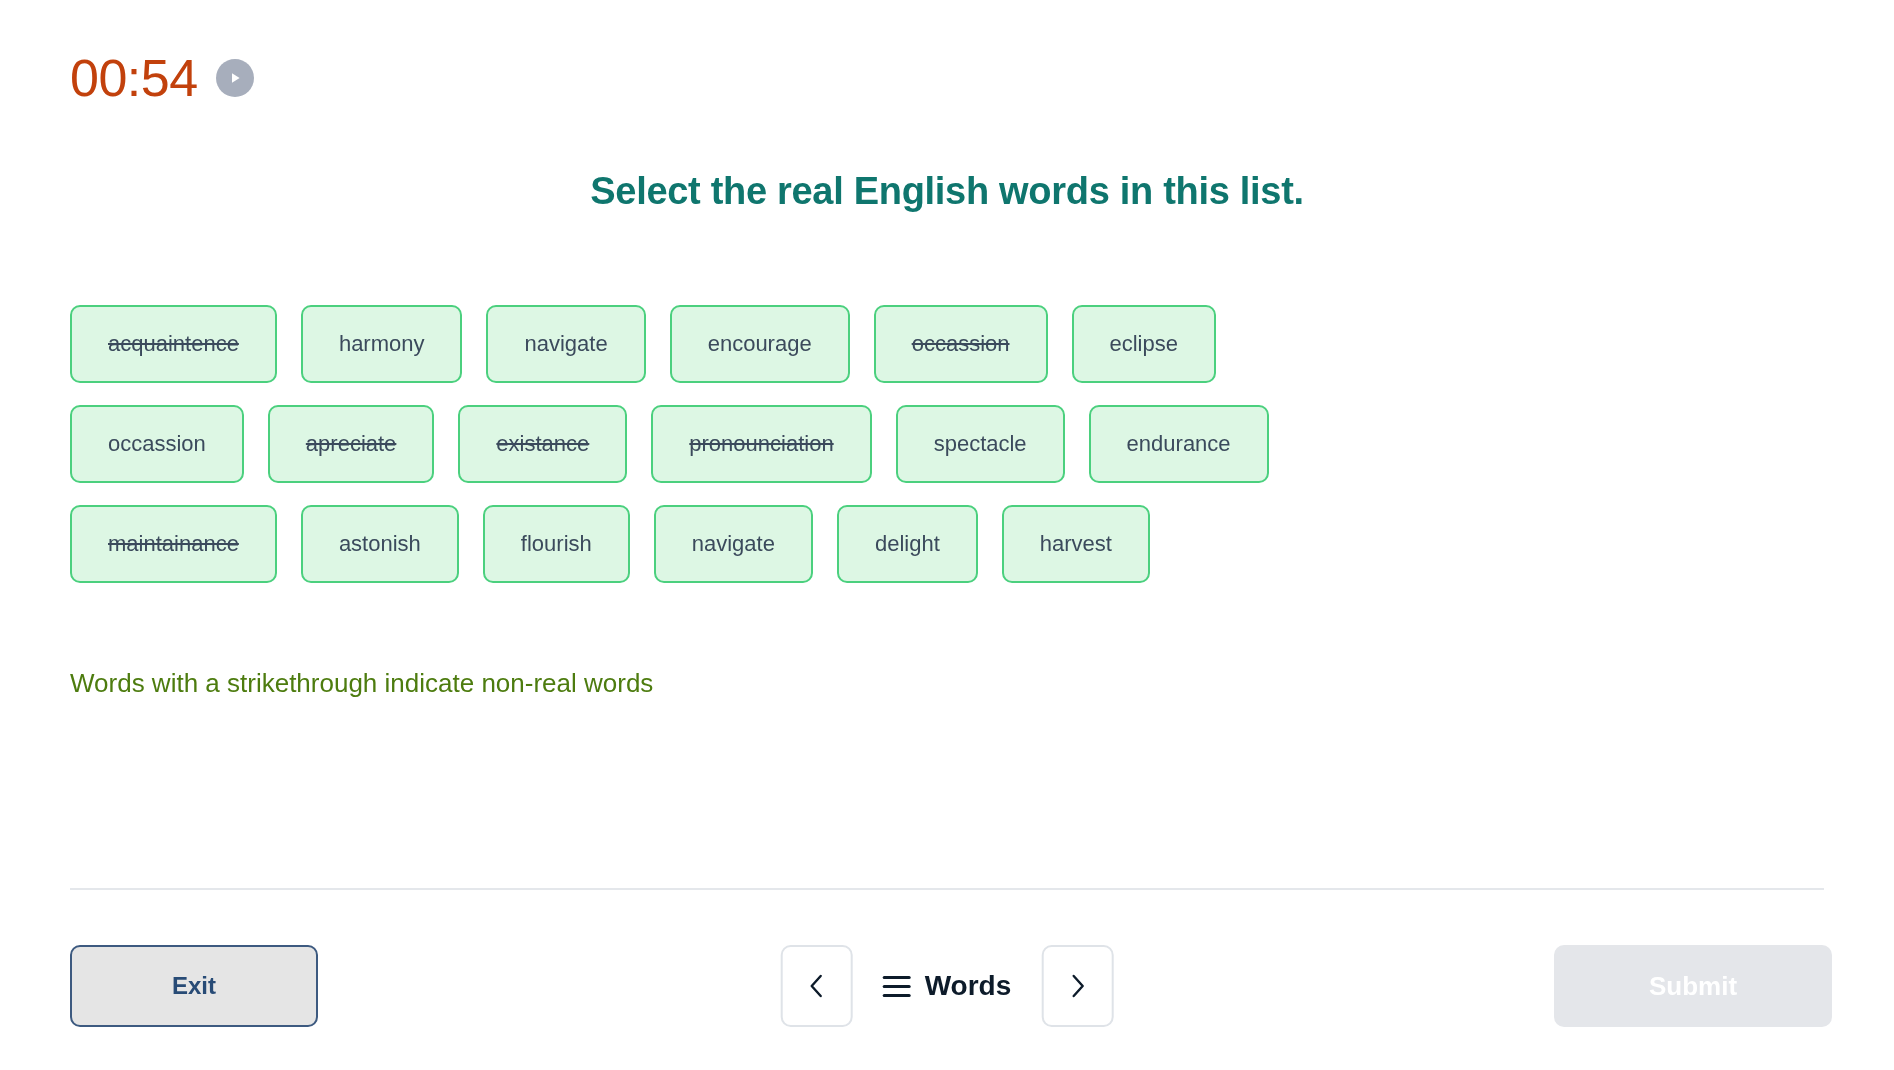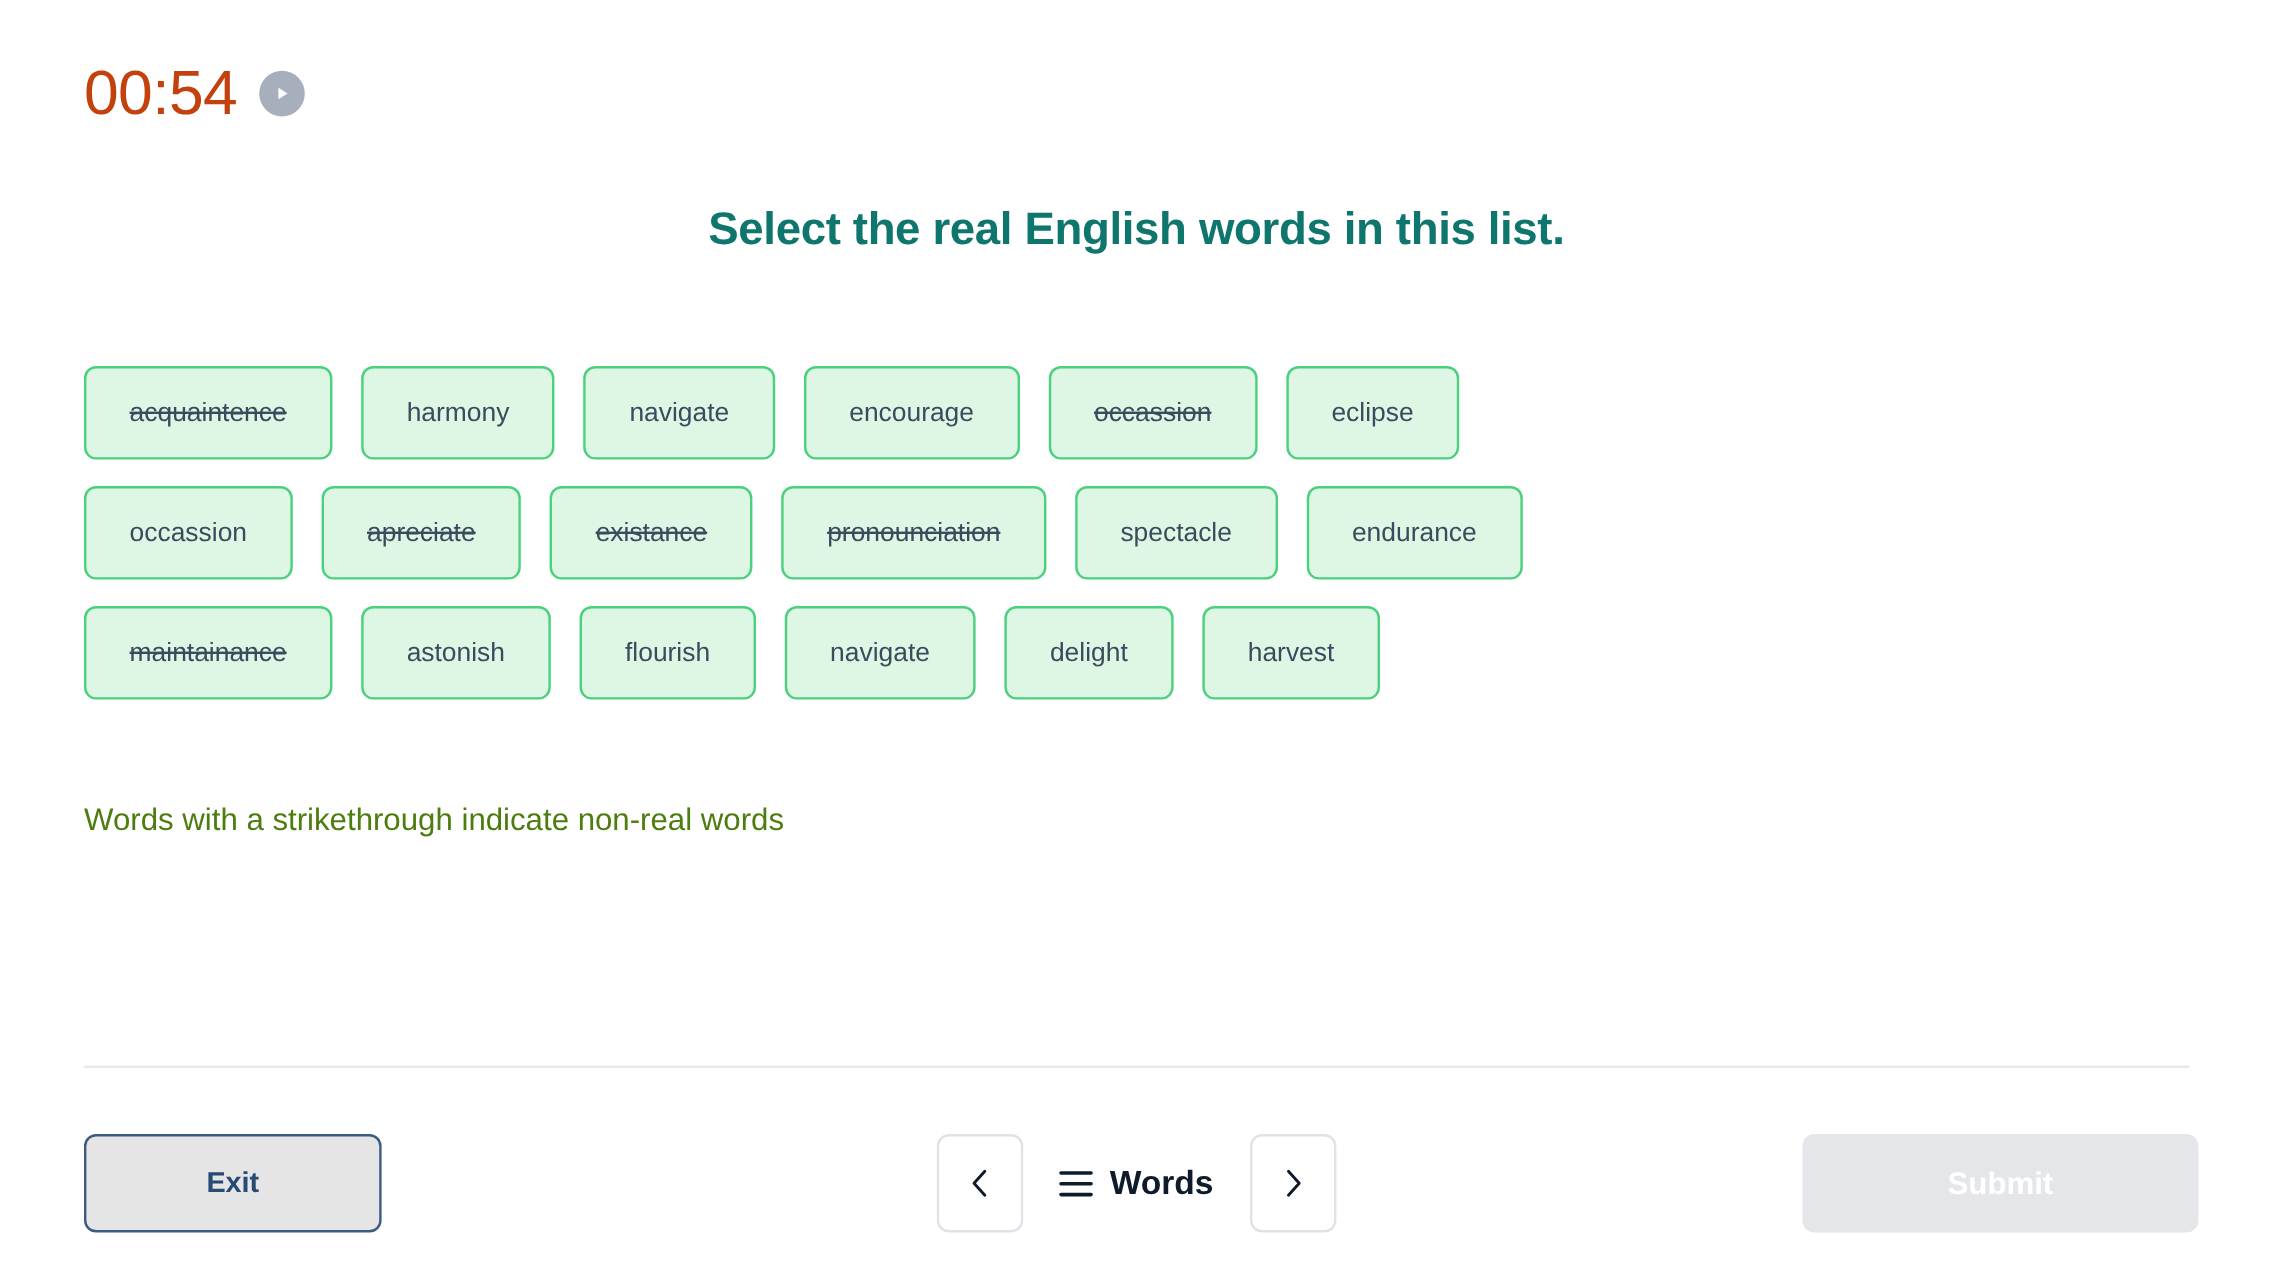--- a/index.html
+++ b/index.html
@@ -179,21 +179,21 @@
   .hamburger i {
     display: block;
     height: 3px;
     background: #0d1b2a;
     border-radius: 2px;
   }
   .submit-btn {
     position: absolute;
     right: 62px;
     top: 5px;
-    width: 330px;
+    width: 278px;
     height: 82px;
     border: none;
     border-radius: 10px;
     background: #e4e6ea;
     color: #ffffff;
     font-size: 26px;
     font-weight: 700;
     font-family: "Liberation Sans", sans-serif;
     cursor: default;
   }

